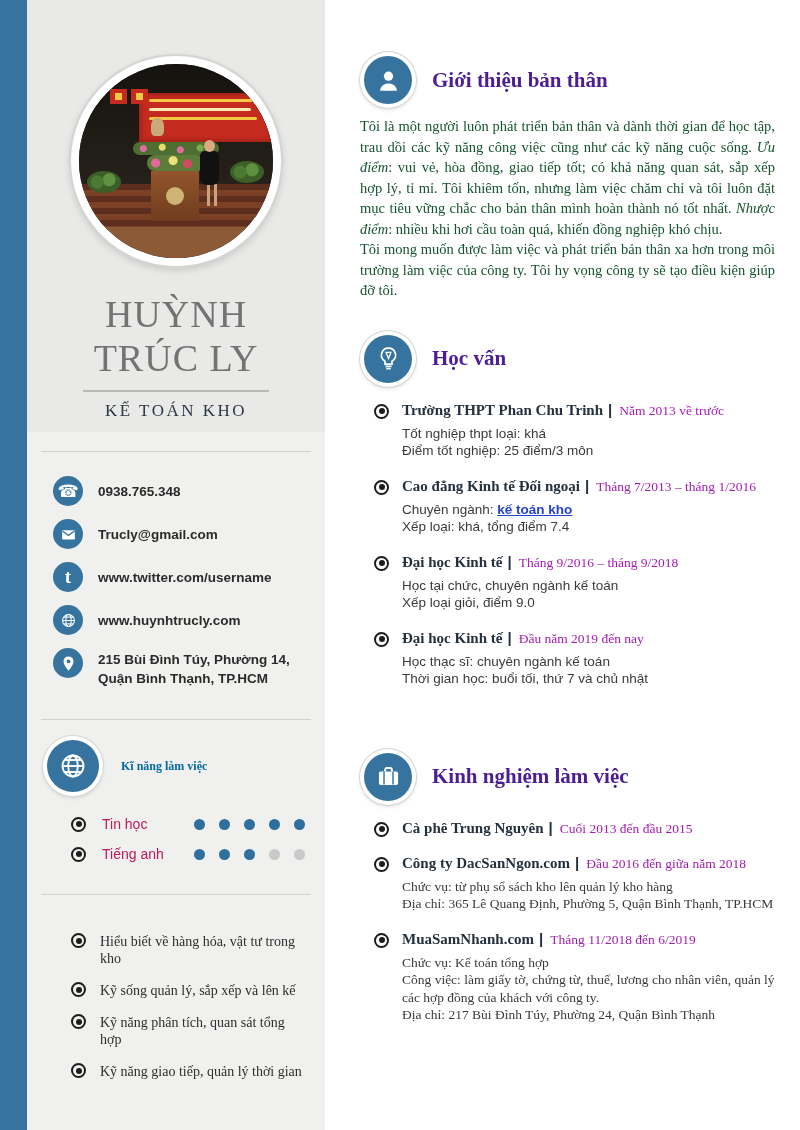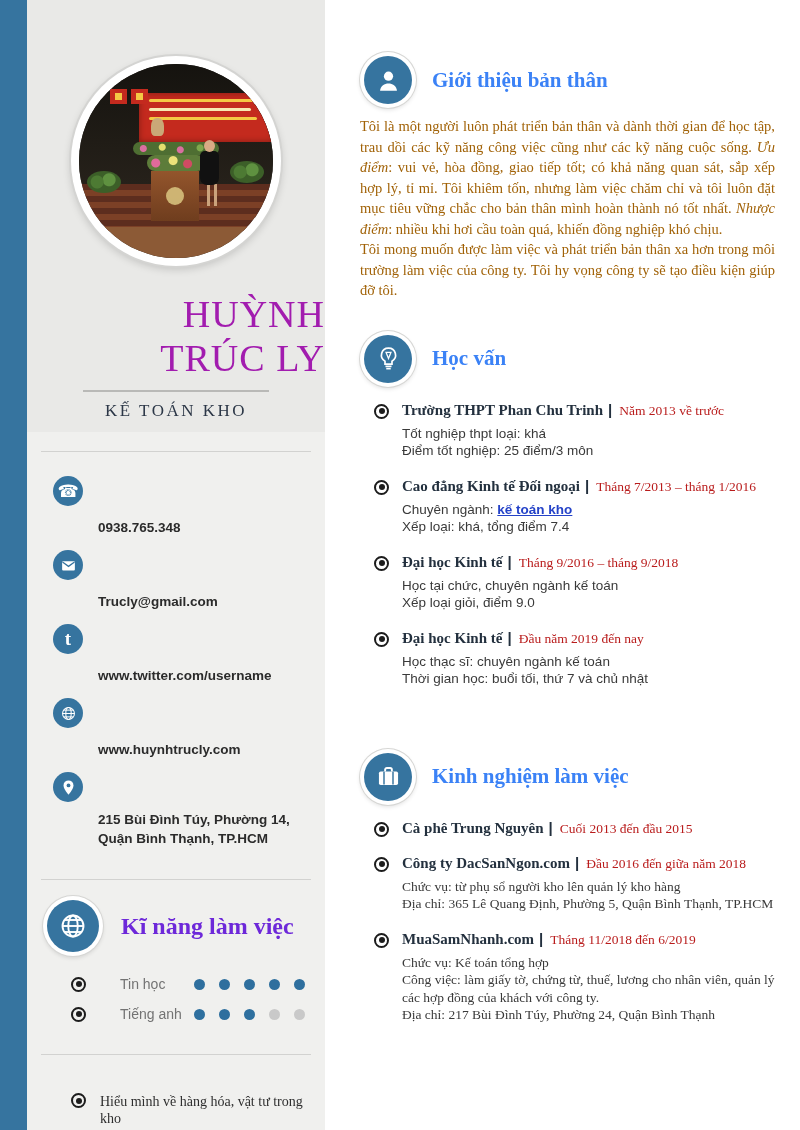--- a/index.html
+++ b/index.html
@@ -52,76 +52,76 @@
   .ph-plant { top:55%; width:34px; height:22px; border-radius:50%;
     background:radial-gradient(circle at 30% 50%, #4d7a33 6px, transparent 7px),
                radial-gradient(circle at 65% 40%, #5f9140 6px, transparent 7px), #3c5f28; }
   .ph-plant.pl { left:4%; } .ph-plant.pr { left:78%; top:50%; }
   .ph-woman-head { left:64.5%; top:39%; width:11px; height:12px; border-radius:50%; background:#d8ab85; }
   .ph-woman-body { left:62.5%; top:45%; width:19px; height:34px; border-radius:5px 5px 7px 7px; background:#111; }
   .ph-woman-legs { left:66%; top:62%; width:10px; height:22px; background:linear-gradient(90deg,#caa27c 3px,transparent 3px 7px,#caa27c 7px); }
 
   
   .name-block { text-align:center; margin-top:26px; }
-  .name-line { font-family:"Liberation Serif", serif; font-size:38px; line-height:44px; color:#a21caf; letter-spacing:1px; font-weight:500;text-align:right; }
+  .name-line { font-family:"Liberation Serif", serif; font-size:38px; line-height:44px; color:#737373; letter-spacing:1px; font-weight:500; }
   .name-divider { width:186px; height:2px; background:#b9b9b7; margin:10px auto 9px; }
   .job-title { font-family:"Liberation Serif", serif; font-size:17px; letter-spacing:2.5px; color:#2c3747; }
 
   
   .contacts { padding:24px 20px 18px 26px; }
   .contact-row { display:flex; align-items:flex-start; margin-bottom:13px; }
   .contact-icon { flex:0 0 30px; width:30px; height:30px; border-radius:50%; background:#36749f; color:#fff;
     display:flex; align-items:center; justify-content:center; font-size:16px; margin-right:15px; }
   .contact-icon svg { width:17px; height:17px; }
-  .contact-text { font-size:13.5px; font-weight:bold; color:#2b2b2b; line-height:19px; padding-top:6px;margin-top:36px; }
+  .contact-text { font-size:13.5px; font-weight:bold; color:#2b2b2b; line-height:19px; padding-top:6px; }
   .contact-row.tall .contact-text { padding-top:2px; }
 
   
   .side-section { padding:16px 20px 10px 16px; }
   .side-head { display:flex; align-items:center; }
   .icon-ring { width:60px; height:60px; border-radius:50%; background:#fff; padding:4px;
     box-shadow:0 0 0 1px #d6d6d4, 0 2px 4px rgba(0,0,0,.12); flex:0 0 60px; }
   .icon-ring .blue { width:52px; height:52px; border-radius:50%; background:#36749f; color:#fff;
     display:flex; align-items:center; justify-content:center; }
   .icon-ring svg { width:30px; height:30px; }
-  .side-head-title { font-family:"Liberation Serif", serif; font-weight:bold; font-size:24px; color:#6d28d9; margin-left:18px; }
+  .side-head-title { font-family:"Liberation Serif", serif; font-weight:bold; font-size:12px; color:#0369a1; margin-left:18px; }
 
   .skill-rows { padding:20px 0 8px 28px; }
   .skill-row { display:flex; align-items:center; margin-bottom:14px; }
   .bullseye { width:15px; height:15px; border:2px solid #1c1c1c; border-radius:50%; position:relative; flex:0 0 15px; }
   .bullseye::after { content:""; position:absolute; left:50%; top:50%; width:6px; height:6px; margin:-3px 0 0 -3px; border-radius:50%; background:#1c1c1c; }
-  .skill-label { font-size:14px; color:#737373; margin-left:34px; width:95px; }
+  .skill-label { font-size:14px; color:#be185d; margin-left:16px; width:95px; }
   .dots { display:flex; gap:14px; }
   .dot { width:11px; height:11px; border-radius:50%; }
 
   .activity-rows { padding:22px 0 0 28px; }
   .activity-row { display:flex; align-items:flex-start; margin-bottom:15px; }
   .activity-text { font-family:"Liberation Serif", serif; font-size:14px; color:#2e2e2e; margin-left:14px; line-height:17px; }
 
   
   .main { position:absolute; left:325px; top:0; width:475px; height:1130px; background:#fff; padding:0 25px 0 35px; }
   .main-head { display:flex; align-items:center; }
   .main-head .icon-ring { width:56px; height:56px; flex:0 0 56px; }
   .main-head .icon-ring .blue { width:48px; height:48px; }
   .main-head .icon-ring svg { width:27px; height:27px; }
-  .main-head-title { font-family:"Liberation Serif", serif; font-weight:bold; font-size:21px; color:#3b82f6; margin-left:16px; }
+  .main-head-title { font-family:"Liberation Serif", serif; font-weight:bold; font-size:21px; color:#4c1d95; margin-left:16px; }
 
   .about-section { padding-top:52px; }
-  .about-text { margin-top:8px; font-family:"Liberation Serif", serif; font-size:14.5px; line-height:20.5px; color:#a16207; text-align:justify; }
+  .about-text { margin-top:8px; font-family:"Liberation Serif", serif; font-size:14.5px; line-height:20.5px; color:#14532d; text-align:justify; }
   .about-text .it { font-style:italic; }
 
   .edu-section { padding-top:30px; }
   .exp-section { padding-top:44px; }
   .entries { padding-top:14px; }
   .entry { position:relative; padding-left:42px; margin-bottom:17px; }
   .entry .bullseye { position:absolute; left:14px; top:3px; }
   .entry-head { font-size:15px; }
   .entry-title { font-weight:bold; color:#23303e; font-family:"Liberation Serif", serif; font-size:15px; }
   .entry-sep { color:#23303e; font-weight:bold; margin:0 7px 0 5px; }
-  .entry-date { font-family:"Liberation Serif", serif; color:#b91c1c; font-size:13.5px; }
+  .entry-date { font-family:"Liberation Serif", serif; color:#a21caf; font-size:13.5px; }
   .entry-lines { margin-top:6px; font-size:13.5px; line-height:17.5px; color:#3a3a3a; }
   .exp-section .entry-lines { font-family:"Liberation Serif", serif; }
   .entry-lines a.doc-link { color:#2442c8; font-weight:bold; text-decoration:underline; }
 </style>
 </head>
 <body>
 
 <div class="page">
   <div class="accent-strip"></div>
 
@@ -253,21 +253,21 @@
             </div>
           </div>
       </div>
 
       <div class="divider"></div>
 
       <div class="side-section">
         <div class="activity-rows" id="activity-list">
             <div class="activity-row">
               <span class="bullseye"></span>
-              <span class="activity-text">Hiểu mình về hàng hóa, vật tư trong kho</span>
+              <span class="activity-text">Hiểu biết về hàng hóa, vật tư trong kho</span>
             </div>
             <div class="activity-row">
               <span class="bullseye"></span>
               <span class="activity-text">Kỹ sống quản lý, sắp xếp và lên kế</span>
             </div>
             <div class="activity-row">
               <span class="bullseye"></span>
               <span class="activity-text">Kỹ năng phân tích, quan sát tổng hợp</span>
             </div>
             <div class="activity-row">
@@ -368,21 +368,21 @@
       </div>
       <div class="entries" id="experience-entries">
           <div class="entry">
             <span class="bullseye"></span>
             <div class="entry-head"><span class="entry-title">Cà phê Trung Nguyên</span><span class="entry-sep">|</span><span class="entry-date">Cuối 2013 đến đầu 2015</span></div>
           </div>
           <div class="entry">
             <span class="bullseye"></span>
             <div class="entry-head"><span class="entry-title">Công ty DacSanNgon.com</span><span class="entry-sep">|</span><span class="entry-date">Đầu 2016 đến giữa năm 2018</span></div>
             <div class="entry-lines">
-              <div><span>Chức vụ: từ phụ sổ người kho lên quản lý kho hàng</span></div>
+              <div><span>Chức vụ: từ phụ sổ sách kho lên quản lý kho hàng</span></div>
               <div><span>Địa chỉ: 365 Lê Quang Định, Phường 5, Quận Bình Thạnh, TP.HCM</span></div>
             </div>
           </div>
           <div class="entry">
             <span class="bullseye"></span>
             <div class="entry-head"><span class="entry-title">MuaSamNhanh.com</span><span class="entry-sep">|</span><span class="entry-date">Tháng 11/2018 đến 6/2019</span></div>
             <div class="entry-lines">
               <div><span>Chức vụ: Kế toán tổng hợp</span></div>
               <div><span>Công việc: làm giấy tờ, chứng từ, thuế, lương cho nhân viên, quản lý các hợp đồng của khách với công ty.</span></div>
               <div><span>Địa chỉ: 217 Bùi Đình Túy, Phường 24, Quận Bình Thạnh</span></div>

